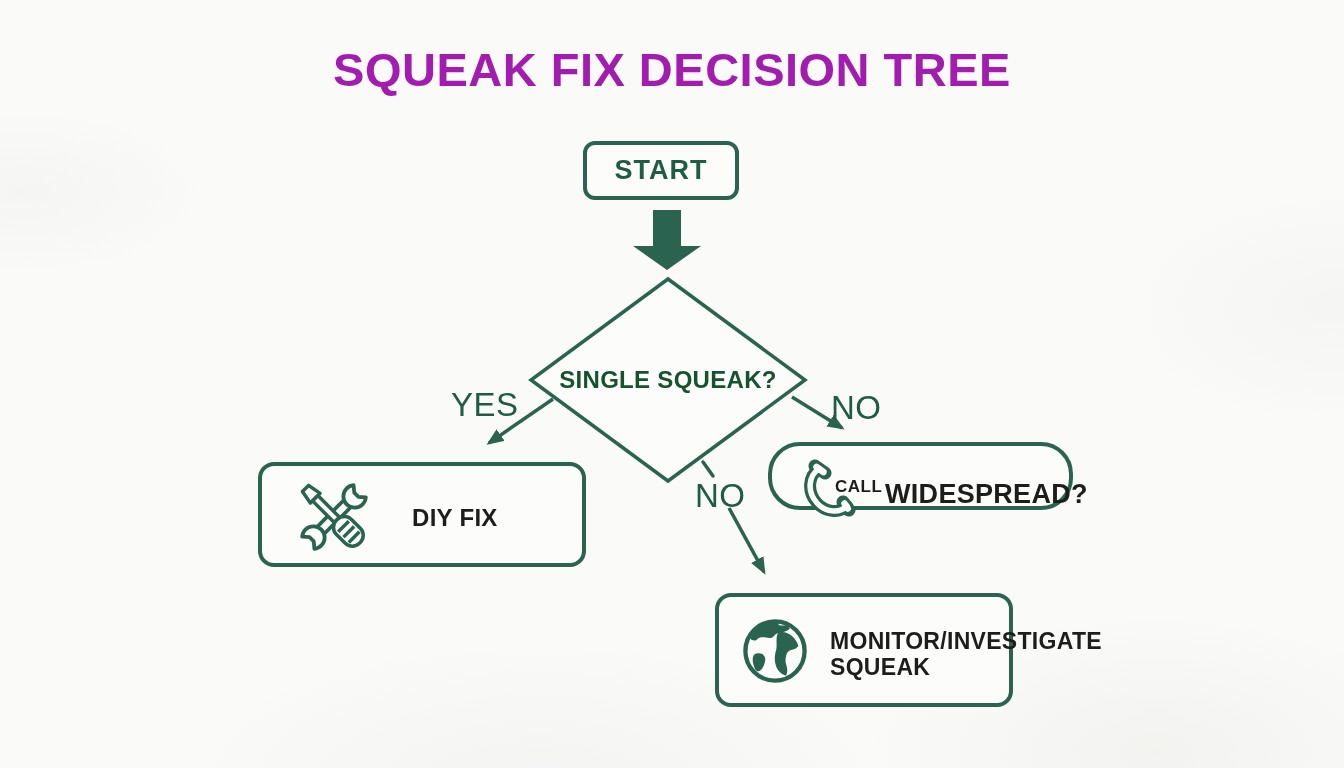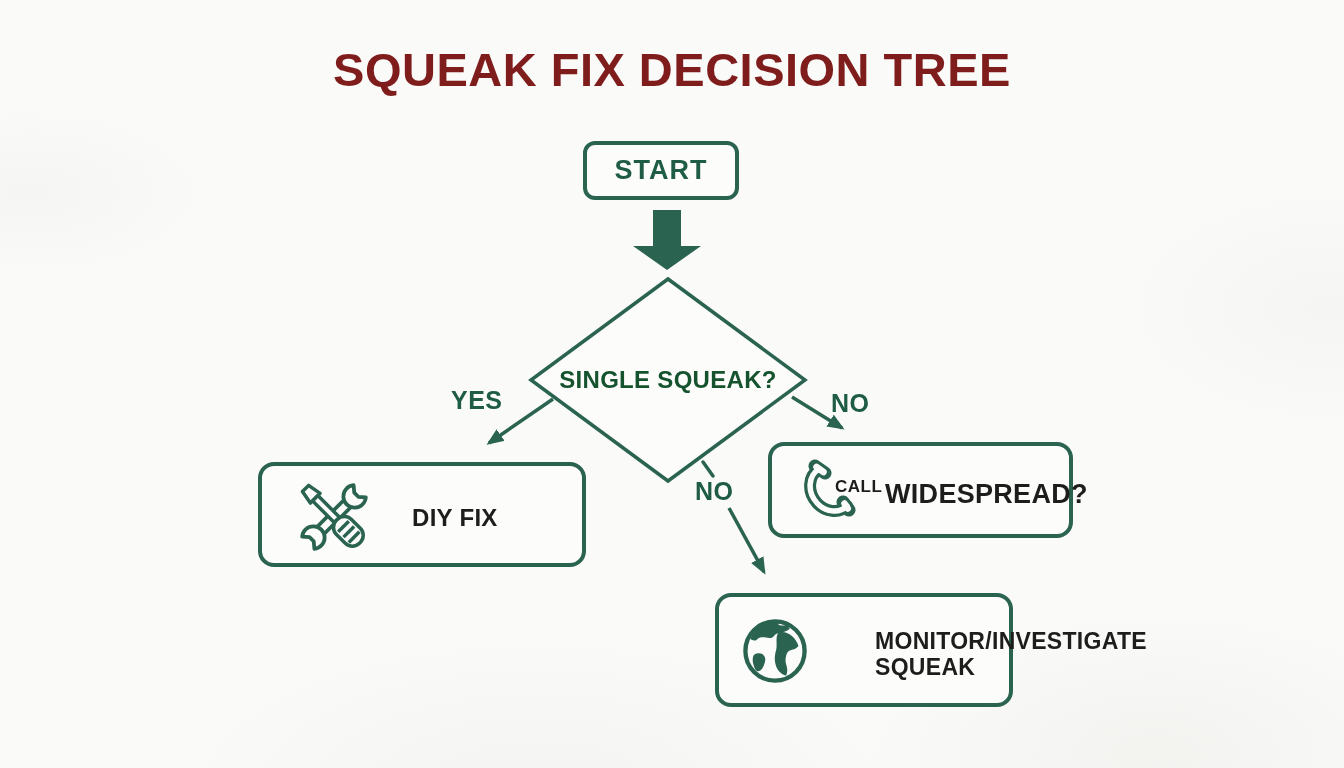--- a/index.html
+++ b/index.html
@@ -8,50 +8,50 @@
     font-family: "Liberation Sans", "DejaVu Sans", sans-serif;
     background:
       radial-gradient(ellipse 420px 200px at 86% 98%, rgba(120,120,108,0.06), transparent 70%),
       radial-gradient(ellipse 520px 220px at 40% 103%, rgba(120,120,108,0.05), transparent 70%),
       radial-gradient(ellipse 300px 170px at 99% 40%, rgba(120,120,108,0.04), transparent 70%),
       radial-gradient(ellipse 260px 120px at 2% 25%, rgba(120,120,108,0.04), transparent 70%),
       #fafaf8;
   }
   .title {
     position: absolute; left: 0; right: 0; top: 42px; text-align: center;
-    font-size: 47px; font-weight: bold; letter-spacing: 0.5px; color: #7f1d1d;
+    font-size: 47px; font-weight: bold; letter-spacing: 0.5px; color: #a21caf;
     white-space: nowrap;
   }
   svg.layer { position: absolute; left: 0; top: 0; }
   .node {
     position: absolute; box-sizing: border-box;
     border: 4px solid #2a6350; background: #fcfcfb;
   }
   .node-start {
     left: 583px; top: 141px; width: 156px; height: 59px; border-radius: 12px;
     display: flex; align-items: center; justify-content: center;
   }
   .start-label {
     color: #1f5c45; font-weight: bold; font-size: 27px; letter-spacing: 1px;
   }
   .node-diy    { left: 258px; top: 462px; width: 328px; height: 105px; border-radius: 16px; }
-  .node-wide   { left: 768px; top: 442px; width: 305px; height: 96px;  border-radius: 16px; }
+  .node-wide   { left: 768px; top: 442px; width: 305px; height: 68px;  border-radius: 32px; }
   .node-mon    { left: 715px; top: 593px; width: 298px; height: 114px; border-radius: 16px; overflow: visible; }
   .node .icon { position: absolute; }
   .black-label { color: #1d1d1b; font-weight: bold; letter-spacing: 0.3px; white-space: nowrap; }
   .diy-label   { position: absolute; left: 150px; top: 38px; font-size: 24px; }
   .call-label  { position: absolute; left: 63px;  top: 31px; font-size: 17px; letter-spacing: 0.5px; }
   .wide-label  { position: absolute; left: 113px; top: 33px; font-size: 27px; }
-  .mon-label   { position: absolute; left: 111px; top: 31px; font-size: 23px; line-height: 26px; margin-left: 45px; }
+  .mon-label   { position: absolute; left: 111px; top: 31px; font-size: 23px; line-height: 26px; }
   .decision-label {
     position: absolute; left: 531px; top: 366px; width: 274px; text-align: center;
     font-size: 24px; font-weight: bold; color: #14532d; letter-spacing: 0.3px; white-space: nowrap;
   }
   .edge-label {
-    position: absolute; color: #1f5c45; font-weight: bold; font-size: 25px; letter-spacing: 0.5px;
+    position: absolute; color: #1f5c45; font-weight: normal; font-size: 33px; letter-spacing: 0.5px;
   }
   .edge-yes      { left: 451px; top: 386px; }
   .edge-no-right { left: 831px; top: 389px; }
   .edge-no-down  { left: 695px; top: 477px; }
 </style>
 </head>
 <body>
 
 <div>
 

